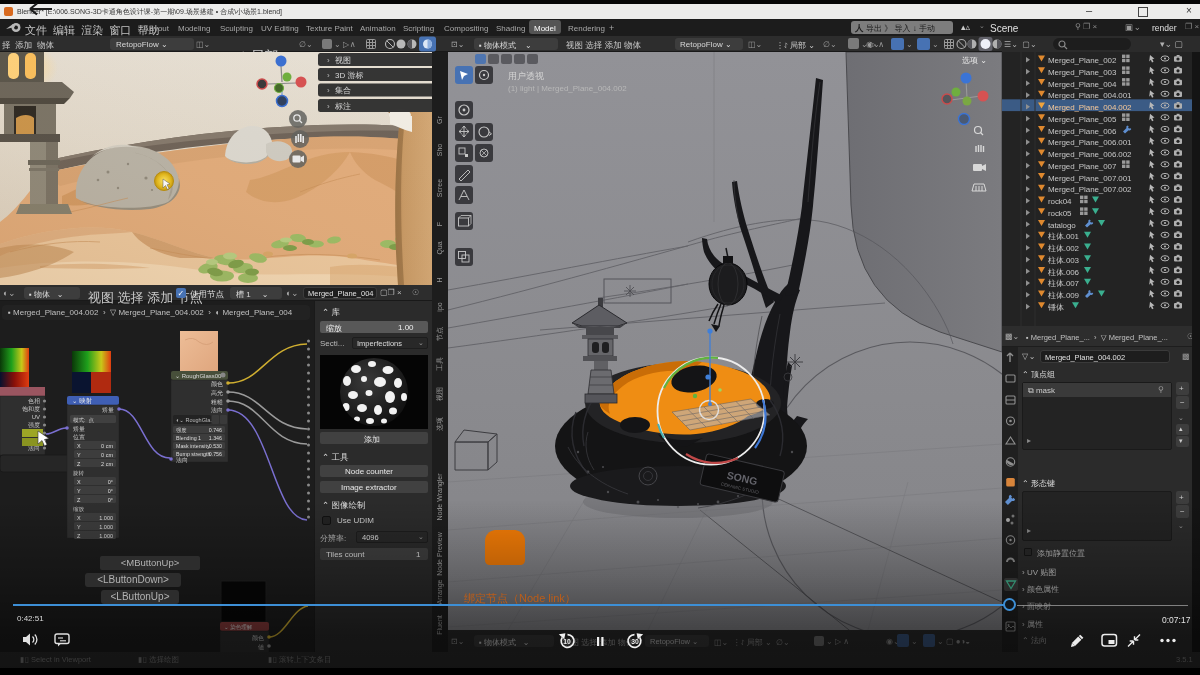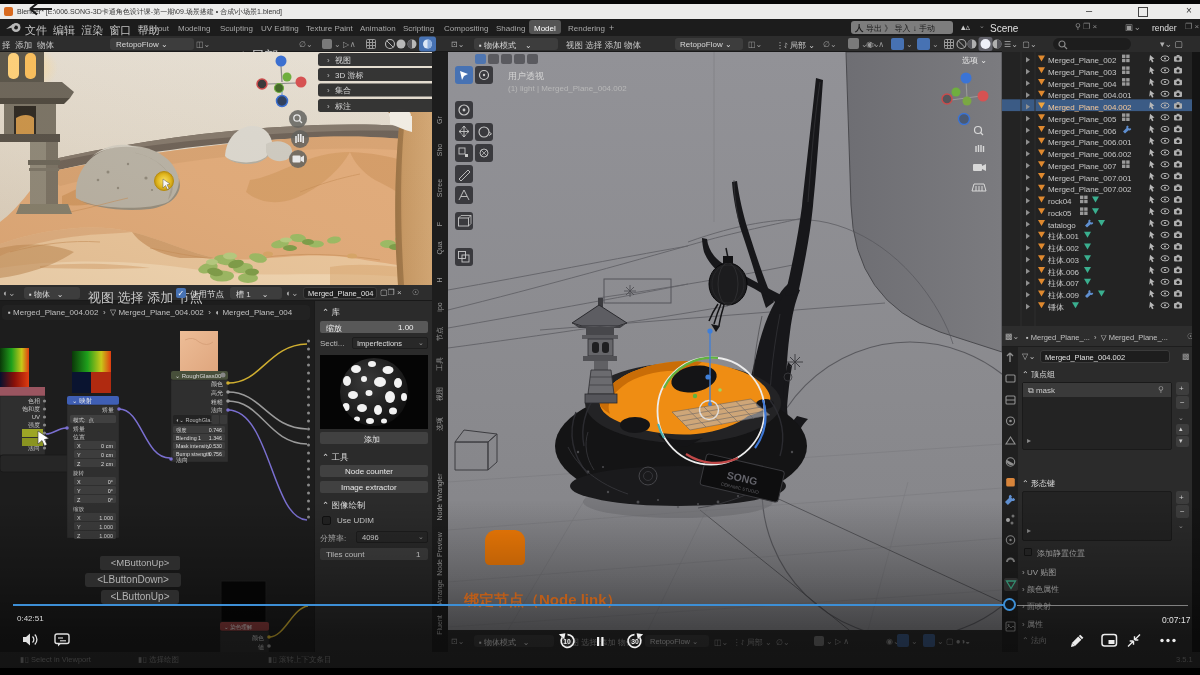--- a/index.html
+++ b/index.html
@@ -1051,25 +1051,25 @@
 
 <div class="a" style="left:0;top:652px;width:1200px;height:16px;background:#2b2b2b"></div>
 <div class="a tx" style="left:20px;top:655px;font-size:7.5px;color:#7d7d7d">▮ ▯ Select in Viewport</div>
 <div class="a tx" style="left:138px;top:655px;font-size:7.5px;color:#7d7d7d">▮ ▯ 选择绘图</div>
 <div class="a tx" style="left:268px;top:655px;font-size:7.5px;color:#7d7d7d">▮ ▯ 滚转上下文条目</div>
 <div class="a tx" style="left:1176px;top:655px;font-size:7.5px;color:#7d7d7d">3.5.1</div>
 <div class="a" style="left:0;top:668px;width:1200px;height:7px;background:#000"></div>
 
 <div class="a" style="left:0;top:500px;width:1200px;height:168px;background:linear-gradient(to bottom,rgba(0,0,0,0) 0%,rgba(0,0,0,0.25) 45%,rgba(0,0,0,0.5) 80%,rgba(0,0,0,0.55) 100%);pointer-events:none"></div>
 
-<div class="a" style="left:100px;top:556px;width:80px;height:14px;background:rgba(48,48,48,0.92);border-radius:2px;text-align:center;font-size:9.5px;color:#b2b2b2;line-height:14px">&lt;MButtonUp&gt;</div>
+<div class="a" style="left:100px;top:556px;width:100px;height:14px;background:rgba(48,48,48,0.92);border-radius:2px;text-align:center;font-size:9.5px;color:#b2b2b2;line-height:14px">&lt;MButtonUp&gt;</div>
 <div class="a" style="left:85px;top:573px;width:96px;height:14px;background:rgba(48,48,48,0.92);border-radius:3px;text-align:center;font-size:10px;color:#b2b2b2;line-height:14px">&lt;LButtonDown&gt;</div>
 <div class="a" style="left:101px;top:590px;width:78px;height:14px;background:rgba(48,48,48,0.92);border-radius:3px;text-align:center;font-size:10px;color:#b2b2b2;line-height:14px">&lt;LButtonUp&gt;</div>
 
-<div class="a tx" style="left:464px;top:591px;font-size:15px;font-weight:bold;color:#bb5d19">绑定节点（Node link）</div>
+<div class="a tx" style="left:464px;top:591px;font-size:11px;font-weight:normal;color:#bb5d19">绑定节点（Node link）</div>
 
 <div class="a" style="left:1017px;top:604.5px;width:171px;height:1px;background:#9a9a9a;opacity:0.8"></div>
 <div class="a" style="left:13px;top:603.5px;width:991px;height:2.5px;background:#3d8fd6"></div>
 <div class="a" style="left:1003px;top:598px;width:13px;height:13px;border:2.5px solid #3d8fd6;border-radius:50%;background:#10161c;box-sizing:border-box"></div>
 <div class="a tx" style="left:17px;top:614px;font-size:8px;color:#d8d8d8">0:42:51</div>
 <div class="a tx" style="left:1162px;top:615px;font-size:8.5px;color:#e2e2e2">0:07:17</div>
 
 <svg class="a" style="left:22px;top:632px" width="60" height="16" viewBox="0 0 60 16">
 <path d="M1,5 L4,5 L8,1.5 L8,13.5 L4,10 L1,10 Z" fill="#e0e0e0"></path>
 <path d="M10.5,4.5 A4,4 0 0 1 10.5,10.5 M12.8,2.5 A7,7 0 0 1 12.8,12.5" stroke="#e0e0e0" stroke-width="1.3" fill="none"></path>

